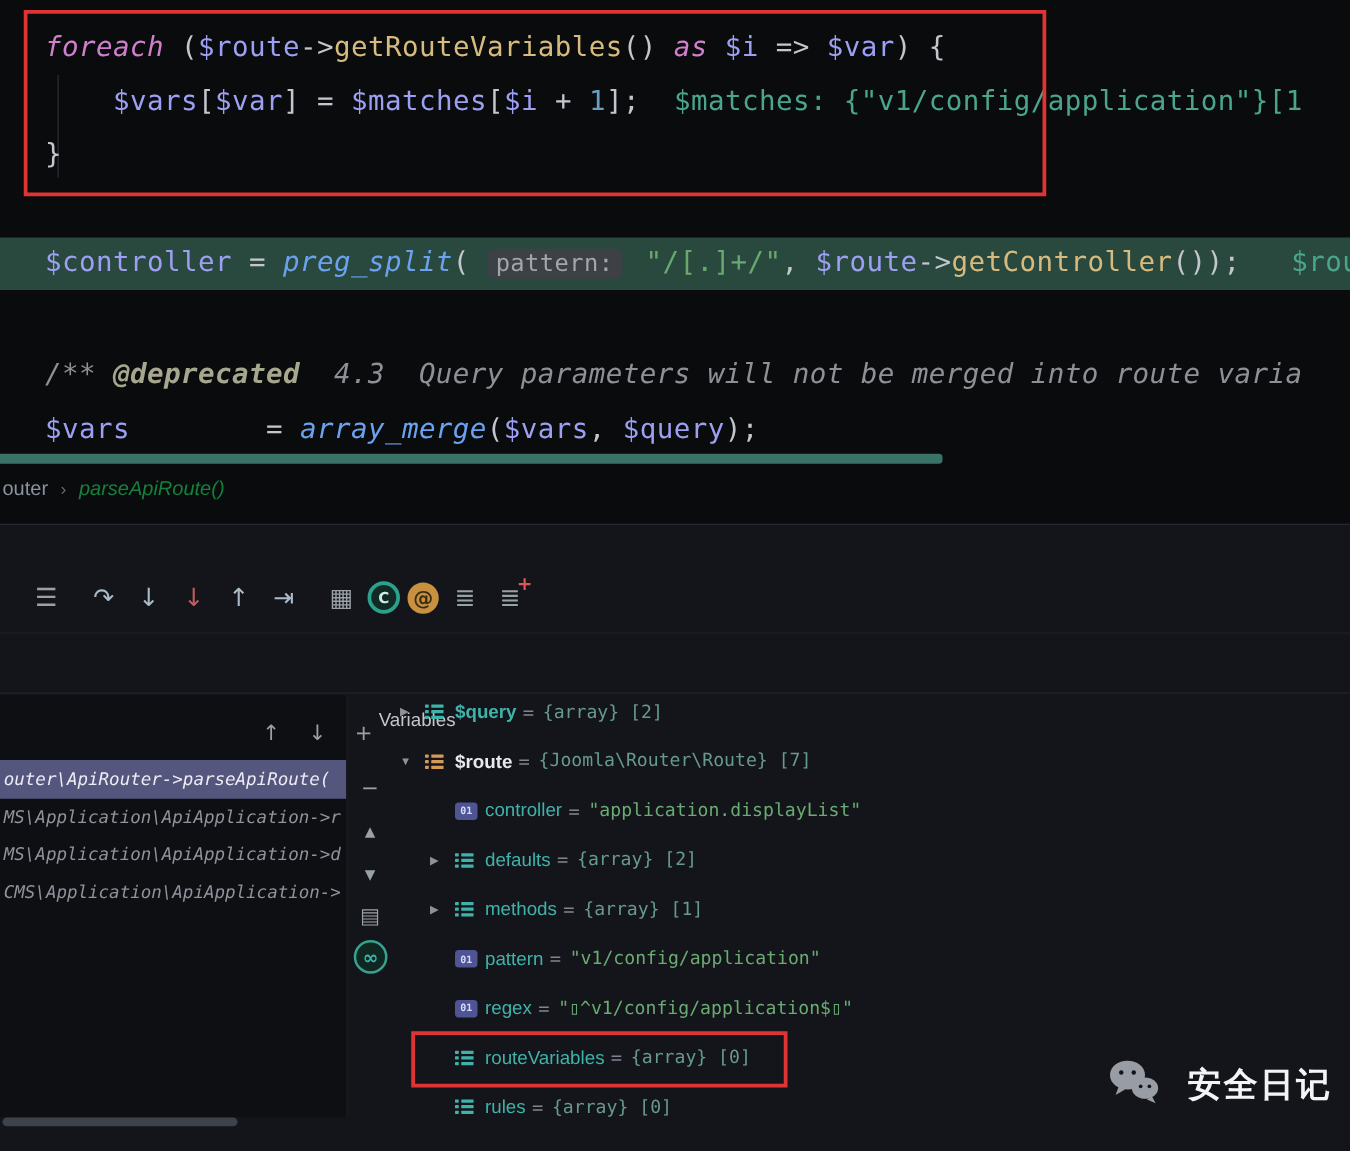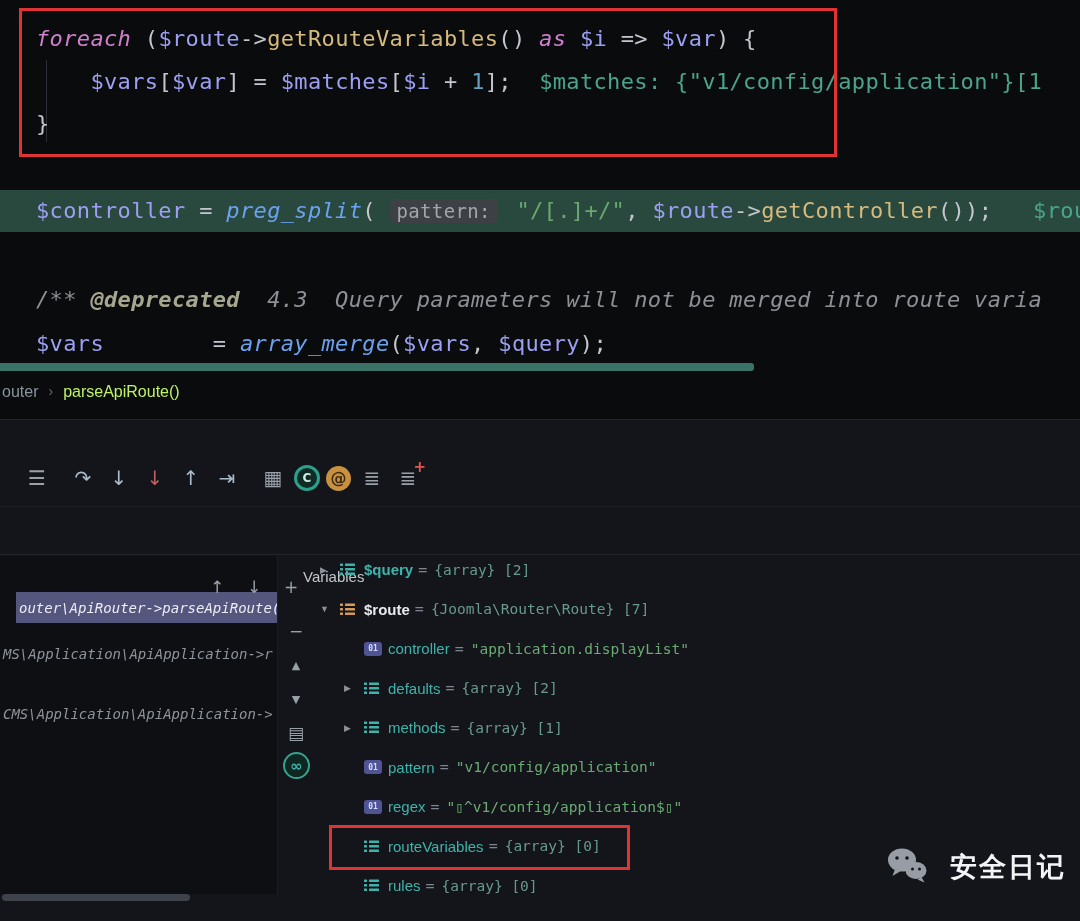--- a/index.html
+++ b/index.html
@@ -26,21 +26,21 @@
   .tk-num{color:#68a0c4;}
   .tk-str{color:#69a86f;}
   .tk-hint{color:#4aa58c;}
   .tk-cmt{color:#8f9096;font-style:italic;}
   .tk-tag{color:#a6a78e;font-style:italic;font-weight:bold;}
   .tk-chip{background:#3d4045;color:#a2a6ad;border-radius:5px;padding:1px 7px;margin-right:5px;font-size:19px;}
   .progress{position:absolute;left:0;top:363px;width:754px;height:8px;background:var(--prog,#3b7268);border-radius:0 3px 3px 0;}
   .breadcrumb{position:absolute;left:2px;top:383px;display:flex;gap:10px;align-items:flex-start;font-size:16px;}
   .bc-left{color:#8b939e;}
   .breadcrumb .sep{color:#666b72;font-size:14px;}
-  .bc-right{color:#bef264;}
+  .bc-right{color:#15803d;font-style:italic;}
 
   
   .debug-bg{position:absolute;left:0;top:420px;width:1080px;height:501px;background:#14151a;}
   .div-1{position:absolute;left:0;top:419px;width:1080px;height:1px;background:#27282e;}
   .div-2{position:absolute;left:0;top:506px;width:1080px;height:1px;background:#1e1f25;}
   .div-3{position:absolute;left:0;top:554px;width:1080px;height:1px;background:#22232a;}
   .div-v{position:absolute;left:277px;top:556px;width:1px;height:338px;background:#1c1d23;}
 
   .toolbar{position:absolute;left:22px;top:460px;height:36px;display:flex;align-items:center;gap:6px;}
   .tb-icon{width:30px;height:30px;display:flex;align-items:center;justify-content:center;
@@ -132,22 +132,23 @@
     <span class="tb-icon gap" style="color: rgb(154, 160, 168);">▦</span>
     <span class="tb-icon circle-teal">C</span>
     <span class="tb-icon circle-orange">@</span>
     <span class="tb-icon" style="color: rgb(154, 160, 168);">≣</span>
     <span class="tb-icon" style="color: rgb(154, 160, 168);">≣<i class="plus">+</i></span>
   </div>
 
 <div class="variables-title">Variables</div>
 
 <div class="frames">
-    <div class="frame-row selected" style="top: 36px; margin-left: 16px;">outer\ApiRouter-&gt;parseApiRoute(</div>
+    <div class="frame-row selected" style="top: 52px;">outer\ApiRouter-&gt;parseApiRoute(</div>
     <div class="frame-row" style="top: 82px;">MS\Application\ApiApplication-&gt;r</div>
+    <div class="frame-row" style="top: 112px;">MS\Application\ApiApplication-&gt;d</div>
     <div class="frame-row" style="top: 142px;">CMS\Application\ApiApplication-&gt;</div>
   </div>
 <div class="h-scrollbar"></div>
 
 <div class="frame-nav">
     <span class="sc">↑</span>
     <span class="sc">↓</span>
     <span class="sc">+</span>
   </div>
 <div class="side-col">

